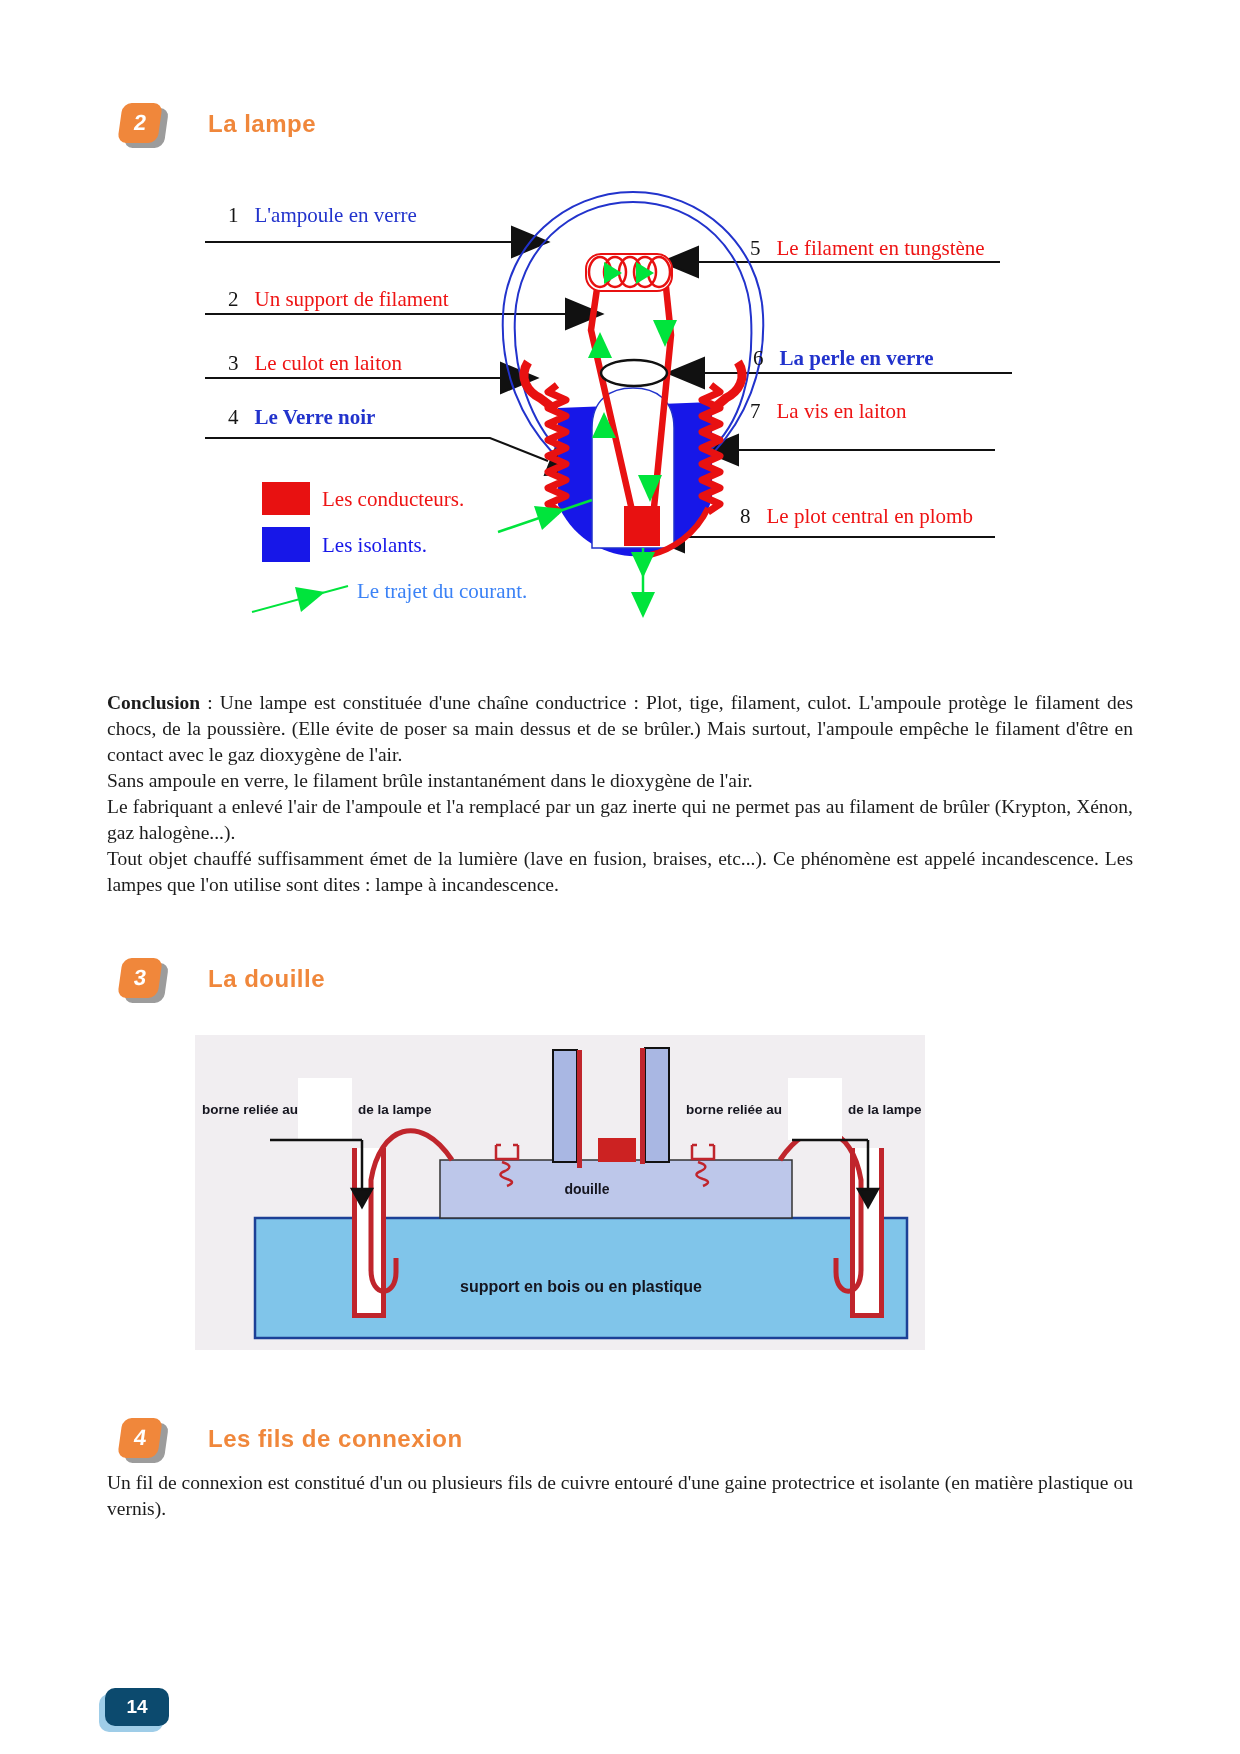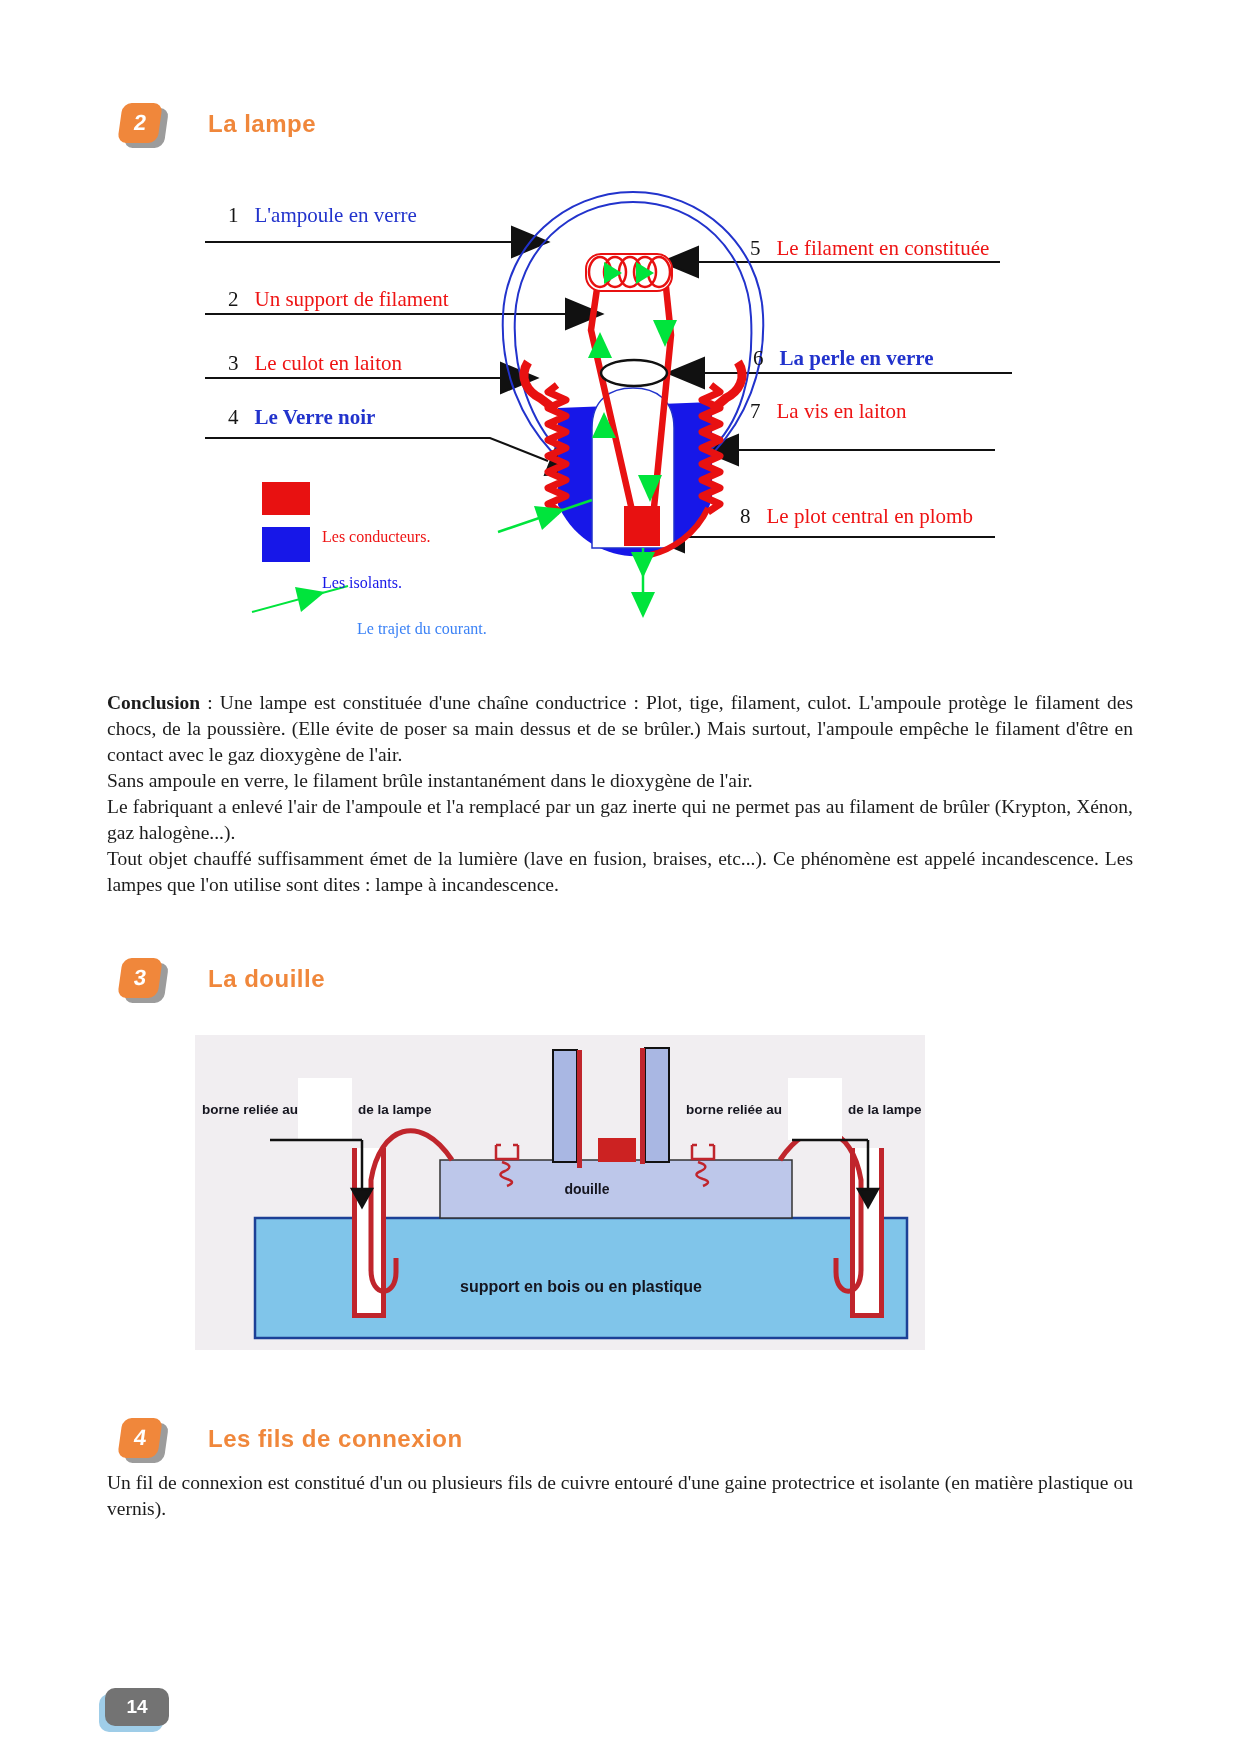--- a/index.html
+++ b/index.html
@@ -11,37 +11,37 @@
          transform:skewX(-8deg);box-shadow:7px 5px 0 #9c9c9c;display:flex;align-items:center;
          justify-content:center;color:#fff;font:bold 22px "Liberation Sans",sans-serif;}
   .sec-title{position:absolute;color:#f0873b;font:bold 24px "Liberation Sans",sans-serif;
              letter-spacing:.5px;white-space:nowrap;}
 
   
   .lbl{position:absolute;font-size:21px;white-space:nowrap;}
   .lbl .lnum{color:#151515;display:inline-block;margin-right:16px;}
   .c-blue{color:#2233cc;} .c-red{color:#ee1414;} .bold{font-weight:bold;}
   .swatch{position:absolute;}
-  .legend-text{position:absolute;font-size:16px;white-space:nowrap;margin-top:41px;}
+  .legend-text{position:absolute;font-size:21px;white-space:nowrap;}
   .c-green{color:#3b82f6;font-family:Liberation Serif, serif;}
 
   
   .para{position:absolute;left:107px;width:1026px;text-align:justify;font-size:19.5px;
         line-height:26px;color:#1c1c1c;}
   .para p{margin:0;}
 
   
   .dlab{position:absolute;font:bold 13.5px "Liberation Sans",sans-serif;color:#15151f;
         white-space:nowrap;}
   .dlab-center{text-align:center;}
 
   svg{position:absolute;}
 
   
-  .page-badge{position:absolute;left:105px;top:1688px;width:64px;height:38px;background:#737373;
+  .page-badge{position:absolute;left:105px;top:1688px;width:64px;height:38px;background:#0c4a6e;
               border-radius:10px;box-shadow:-6px 6px 0 #9fcde8;display:flex;align-items:center;
               justify-content:center;color:#fff;font:bold 19px "Liberation Sans",sans-serif;}
 </style>
 </head>
 <body>
 
 <div class="page">
 
   <div class="badge" style="left:120px;top:103px;">2</div>
   <div class="sec-title" style="left:208px;top:110px;">La lampe</div>
@@ -130,21 +130,21 @@
   <div class="lbl" style="left:228px;top:287px;">
     <span class="lnum">2</span><span class="c-red">Un support de filament</span>
   </div>
   <div class="lbl" style="left:228px;top:351px;">
     <span class="lnum">3</span><span class="c-red">Le culot en laiton</span>
   </div>
   <div class="lbl" style="left:228px;top:405px;">
     <span class="lnum">4</span><span class="c-blue bold">Le Verre noir</span>
   </div>
   <div class="lbl" style="left:750px;top:236px;">
-    <span class="lnum">5</span><span class="c-red">Le filament en constituée</span>
+    <span class="lnum">5</span><span class="c-red">Le filament en tungstène</span>
   </div>
   <div class="lbl" style="left:753px;top:346px;">
     <span class="lnum">6</span><span class="c-blue bold">La perle en verre</span>
   </div>
   <div class="lbl" style="left:750px;top:399px;">
     <span class="lnum">7</span><span class="c-red">La vis en laiton</span>
   </div>
   <div class="lbl" style="left:740px;top:504px;">
     <span class="lnum">8</span><span class="c-red">Le plot central en plomb</span>
   </div>

